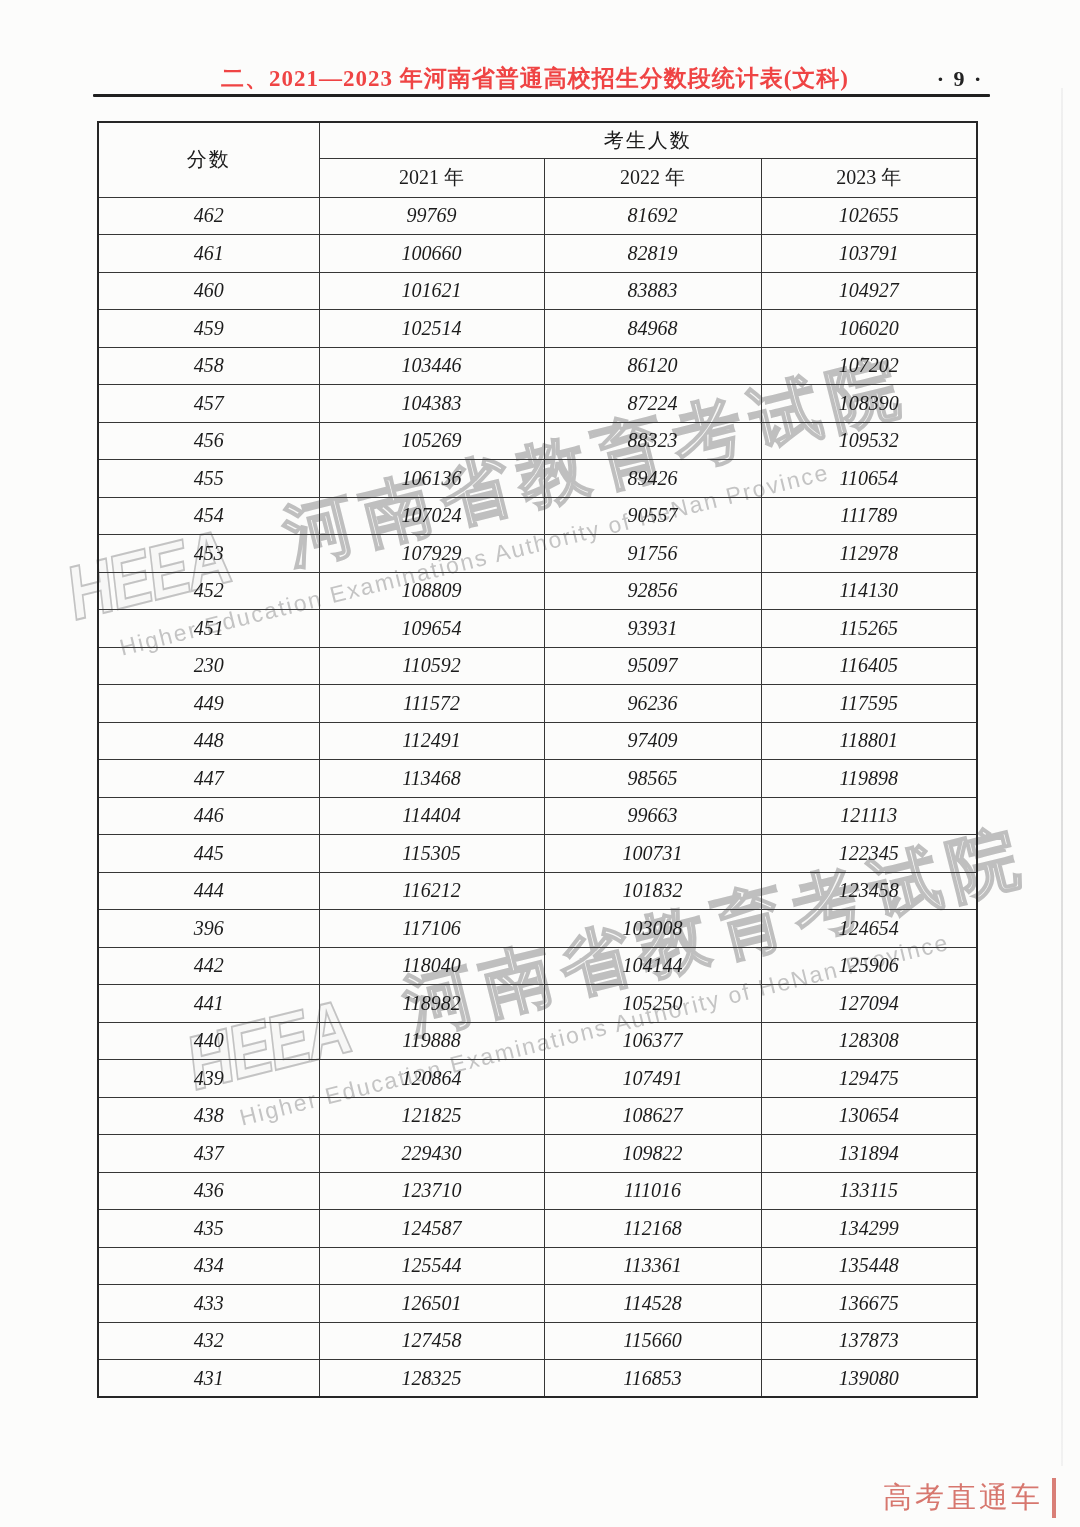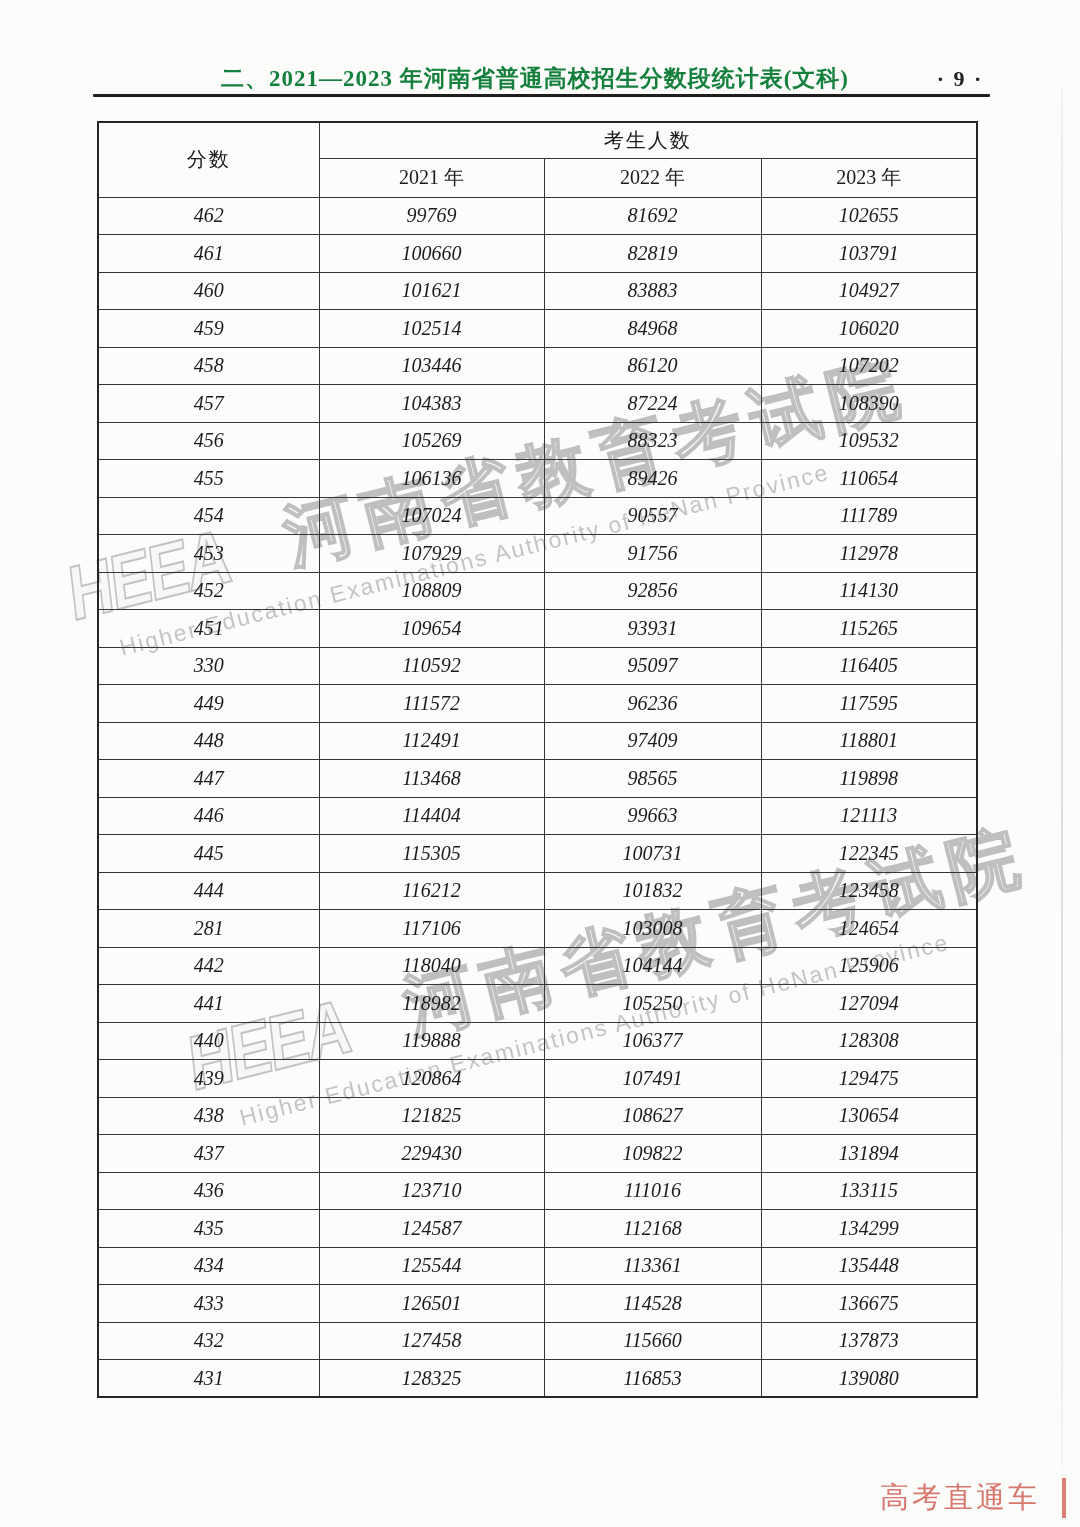--- a/index.html
+++ b/index.html
@@ -8,21 +8,21 @@
     background:#fcfcfb;
     position:relative;
     overflow:hidden;
     font-family:"Liberation Serif","DejaVu Serif",serif;
     color:#1b1b1b;
   }
   
   .doc-title{
     position:absolute;left:95px;top:63px;width:880px;
     text-align:center;font-size:23px;font-weight:bold;
-    letter-spacing:1px;color:#15803d;
+    letter-spacing:1px;color:#ef4444;
   }
   .page-number{
     position:absolute;left:905px;top:66px;width:110px;
     font-size:22px;font-weight:bold;text-align:center;color:#222;
     letter-spacing:2px;
   }
   .header-rule{
     position:absolute;left:93px;top:94px;width:897px;height:3px;
     background:#1f1f1f;border-radius:1px;
   }
@@ -63,22 +63,22 @@
     text-align:center;vertical-align:middle;
     padding:0;color:#1b1b1b;
   }
   table.score-table{border:2.5px solid #262626;}
   tr.hdr1{height:36px;padding-left:25px;}
   tr.hdr2{height:39px;margin-left:24px;}
   tr.data-row{height:37.5px;font-style:italic;}
   .cn-hdr{letter-spacing:2px;}
   
   .brand{
-    position:absolute;top:1478px;right:14px;
-    display:flex;align-items:center;gap:22px;z-index:2;
+    position:absolute;top:1478px;right:24px;
+    display:flex;align-items:center;gap:9px;z-index:2;
   }
   .brand-text{
     font-family:"Liberation Sans","DejaVu Sans",sans-serif;
     font-size:29px;letter-spacing:3px;
     color:rgba(205,85,75,0.80);
   }
   .brand-bar{width:4px;height:40px;background:rgba(205,85,75,0.75);}
   
   .edge-line{
     position:absolute;left:1061px;top:88px;width:2px;height:1378px;
@@ -193,21 +193,21 @@
     <td>92856</td>
     <td>114130</td>
   </tr>
       <tr class="data-row">
     <td>451</td>
     <td>109654</td>
     <td>93931</td>
     <td>115265</td>
   </tr>
       <tr class="data-row">
-    <td>330</td>
+    <td>230</td>
     <td>110592</td>
     <td>95097</td>
     <td>116405</td>
   </tr>
       <tr class="data-row">
     <td>449</td>
     <td>111572</td>
     <td>96236</td>
     <td>117595</td>
   </tr>
@@ -235,21 +235,21 @@
     <td>100731</td>
     <td>122345</td>
   </tr>
       <tr class="data-row">
     <td>444</td>
     <td>116212</td>
     <td>101832</td>
     <td>123458</td>
   </tr>
       <tr class="data-row">
-    <td>281</td>
+    <td>396</td>
     <td>117106</td>
     <td>103008</td>
     <td>124654</td>
   </tr>
       <tr class="data-row">
     <td>442</td>
     <td>118040</td>
     <td>104144</td>
     <td>125906</td>
   </tr>

